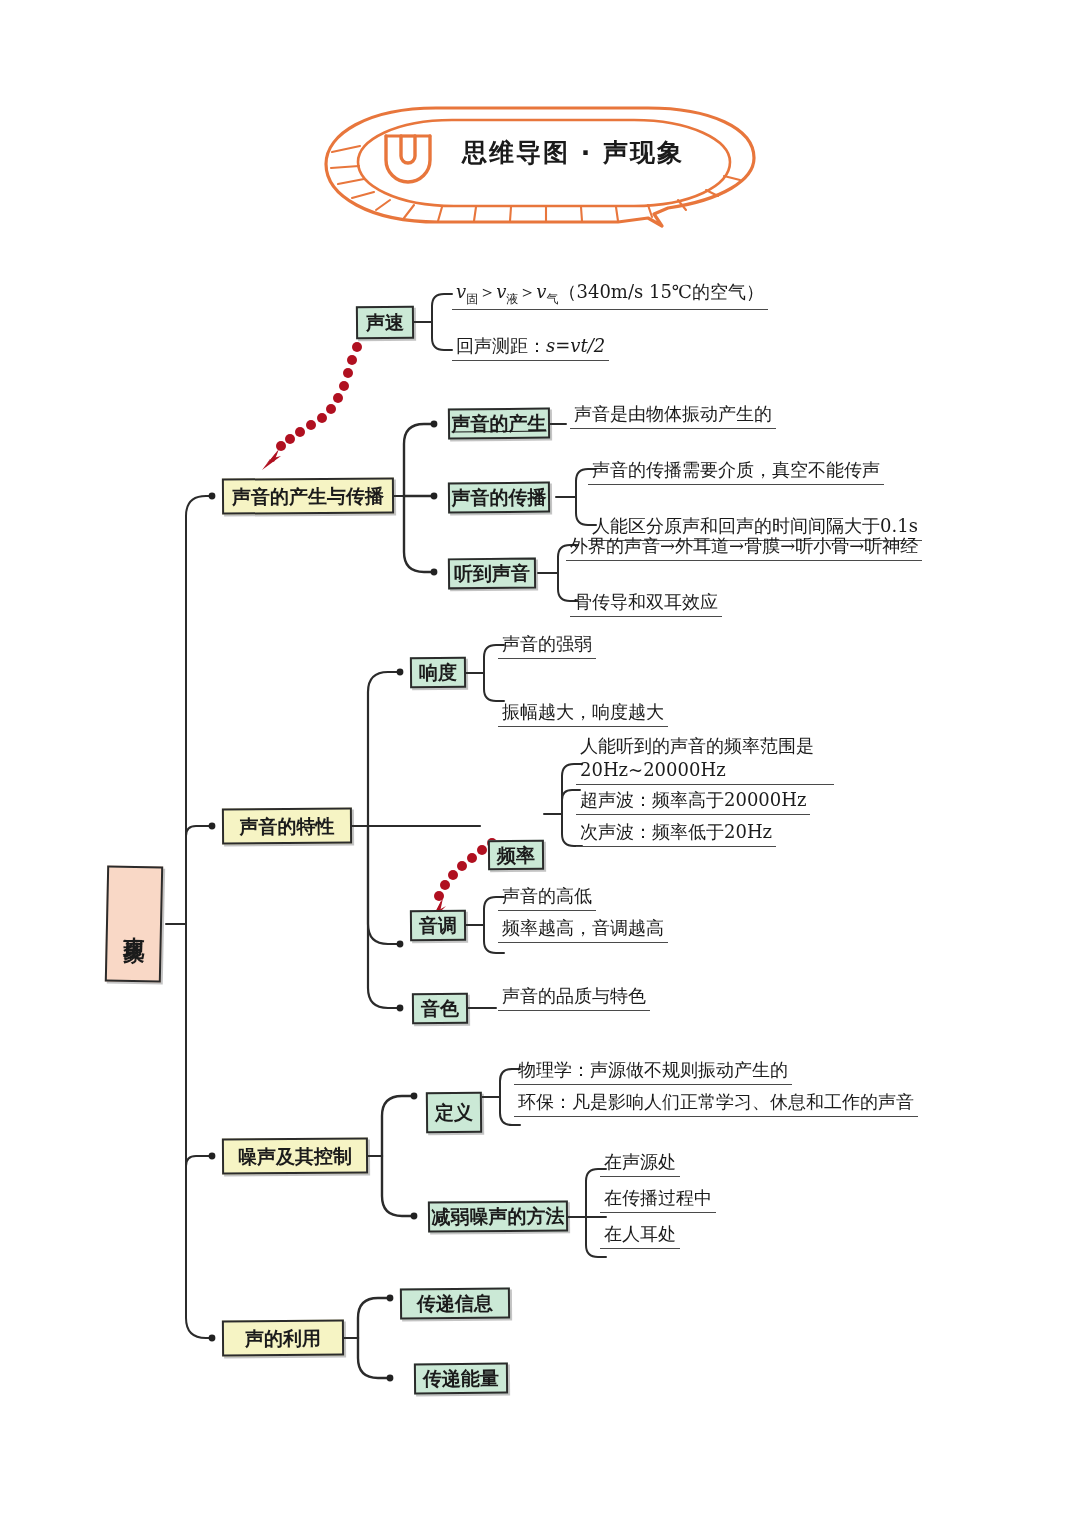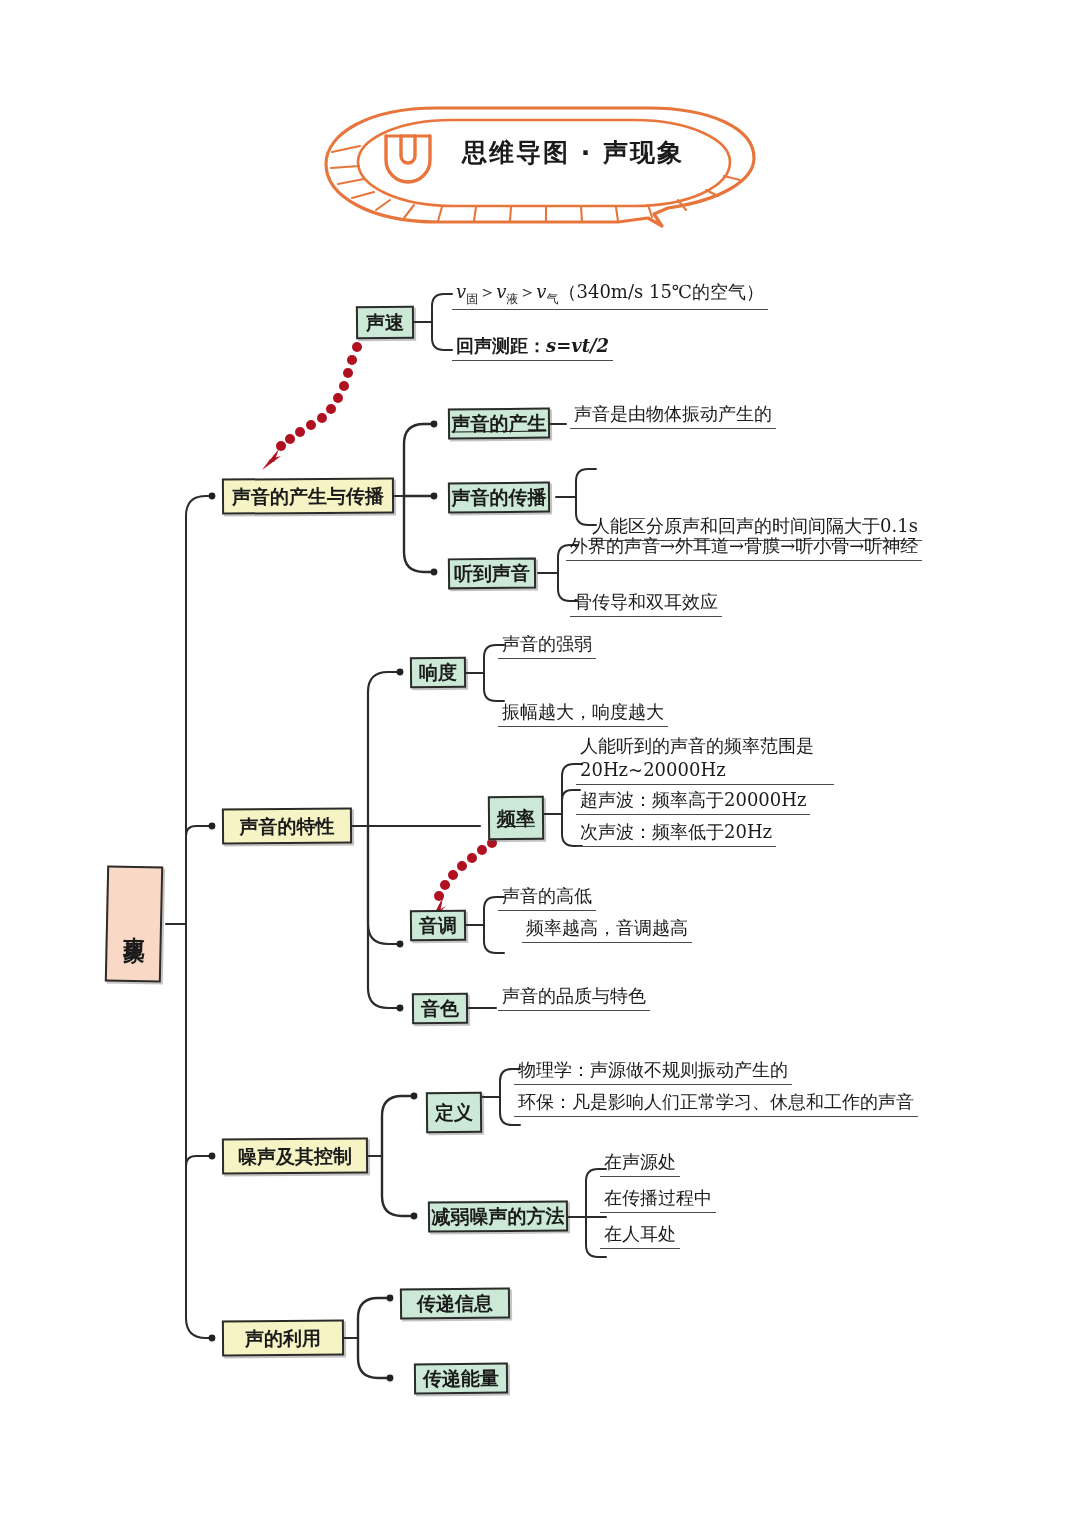--- a/index.html
+++ b/index.html
@@ -188,53 +188,54 @@
     </g>
   </svg>
 
   <div class="node root">声现象</div>
 
   <div class="node green" style="left:356px;top:306px;width:58px;height:33px;">声速</div>
 
   <div class="leaf" style="left:452px;top:280px;">
     <span class="it">v</span><span class="sub">固</span>＞<span class="it">v</span><span class="sub">液</span>＞<span class="it">v</span><span class="sub">气</span><span>（340m/s 15℃的空气）</span>
   </div>
-  <div class="leaf" style="left:452px;top:334px;font-weight:bold;">
+  <div class="leaf" style="left:452px;top:334px;">
     <span>回声测距：</span><span class="it">s=vt/2</span>
   </div>
 
   <div class="node yellow" style="left:222px;top:478px;width:172px;height:36px;">声音的产生与传播</div>
 
   <div class="node green" style="left:448px;top:408px;width:102px;height:31px;text-decoration:underline;">声音的产生</div>
   <div class="node green" style="left:448px;top:482px;width:102px;height:31px;">声音的传播</div>
   <div class="node green" style="left:448px;top:558px;width:88px;height:31px;">听到声音</div>
 
   <div class="leaf" style="left:570px;top:402px;">声音是由物体振动产生的</div>
+  <div class="leaf" style="left:588px;top:458px;">声音的传播需要介质，真空不能传声</div>
   <div class="leaf" style="left:588px;top:514px;">人能区分原声和回声的时间间隔大于0.1s</div>
   <div class="leaf" style="left:566px;top:534px;">外界的声音→外耳道→骨膜→听小骨→听神经</div>
   <div class="leaf" style="left:570px;top:590px;">骨传导和双耳效应</div>
 
   <div class="node yellow" style="left:222px;top:808px;width:130px;height:36px;">声音的特性</div>
 
   <div class="node green" style="left:410px;top:657px;width:56px;height:31px;">响度</div>
-  <div class="node green" style="left:488px;top:796px;width:56px;height:44px;text-decoration:underline;">频率</div>
+  <div class="node green" style="left:488px;top:840px;width:56px;height:30px;">频率</div>
   <div class="node green" style="left:410px;top:910px;width:56px;height:31px;">音调</div>
   <div class="node green" style="left:412px;top:993px;width:56px;height:31px;">音色</div>
 
   <div class="leaf" style="left:498px;top:632px;">声音的强弱</div>
   <div class="leaf" style="left:498px;top:700px;">振幅越大，响度越大</div>
 
   <div class="leaf two" style="left:576px;top:734px;width:250px;">
     <span>人能听到的声音的频率范围是</span><br><span>20Hz~20000Hz</span>
   </div>
   <div class="leaf" style="left:576px;top:788px;">超声波：频率高于20000Hz</div>
   <div class="leaf" style="left:576px;top:820px;">次声波：频率低于20Hz</div>
 
   <div class="leaf" style="left:498px;top:884px;">声音的高低</div>
-  <div class="leaf" style="left:498px;top:916px;margin-left:24px;">频率越高，音调越高</div>
+  <div class="leaf" style="left:498px;top:916px;">频率越高，音调越高</div>
   <div class="leaf" style="left:498px;top:984px;">声音的品质与特色</div>
 
   <div class="node yellow" style="left:222px;top:1138px;width:146px;height:36px;">噪声及其控制</div>
 
   <div class="node green" style="left:426px;top:1081px;width:56px;height:41px;margin-top:11px;">定义</div>
   <div class="node green" style="left:428px;top:1201px;width:140px;height:31px;">减弱噪声的方法</div>
 
   <div class="leaf" style="left:514px;top:1090px;">环保：凡是影响人们正常学习、休息和工作的声音</div>
   <div class="leaf" style="left:514px;top:1058px;">物理学：声源做不规则振动产生的</div>
 

